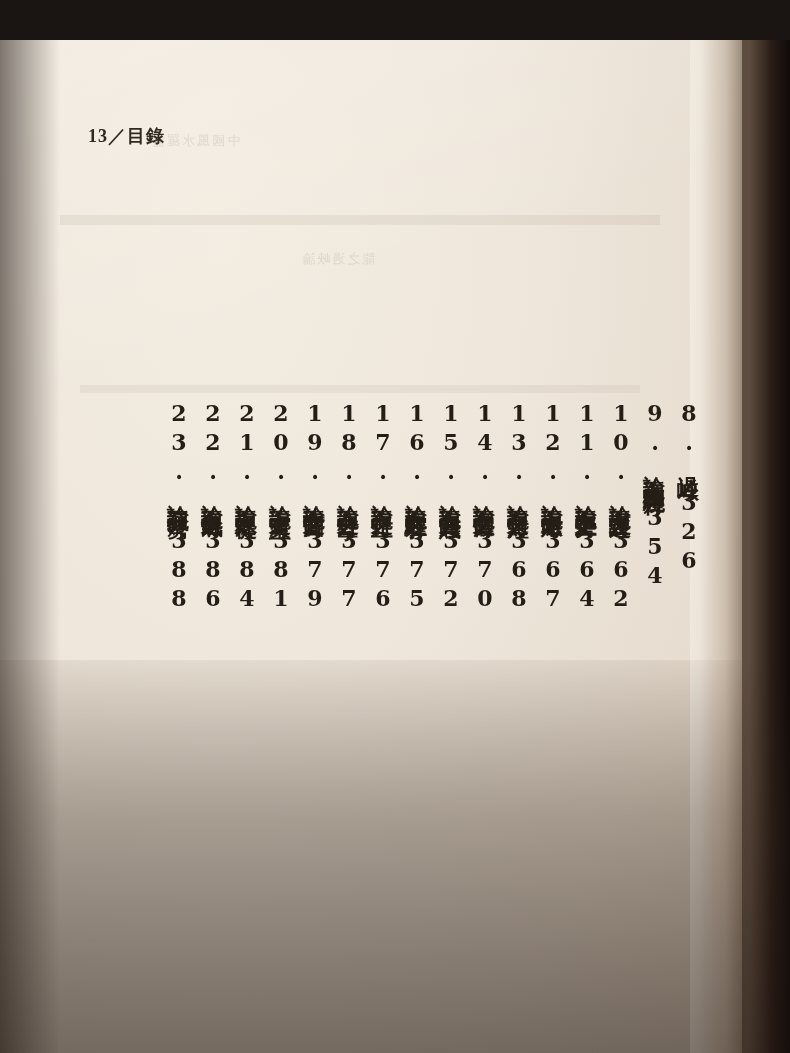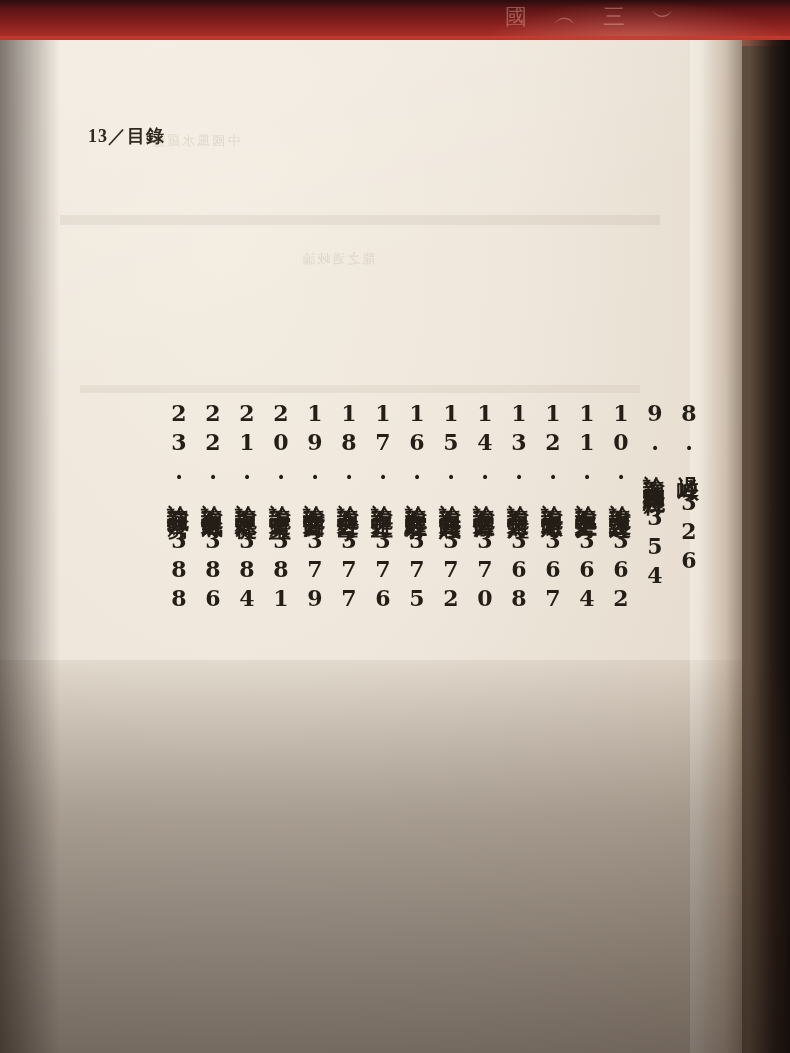--- a/index.html
+++ b/index.html
@@ -142,24 +142,20 @@
     left: 0; top: 40px; width: 60px; height: 1013px;
     background: linear-gradient(90deg, rgba(30,20,15,0.55), rgba(30,20,15,0));
     pointer-events: none;
   }
 </style>
 </head>
 <body>
 
 <div id="page">
 
-  <div class="cover-band">
-    <div class="cover-gloss"></div>
-    <div class="cover-glyphs">國  ︵  三  ︶</div>
-  </div>
 
   <div class="paper">
     <div class="paper-shade-topleft"></div>
 
     <div class="ghost" style="left:150px; top:92px;">中國風水羅盤</div>
     <div class="ghost" style="left:60px; top:175px; width:600px; height:10px; background:rgba(150,132,112,0.12); transform:none;"></div>
     <div class="ghost" style="left:300px; top:210px;">龍之過峽論</div>
     <div class="ghost" style="left:80px; top:345px; width:560px; height:8px; background:rgba(150,132,112,0.10); transform:none;"></div>
 
     <div class="paper-shade-bottom"></div>

